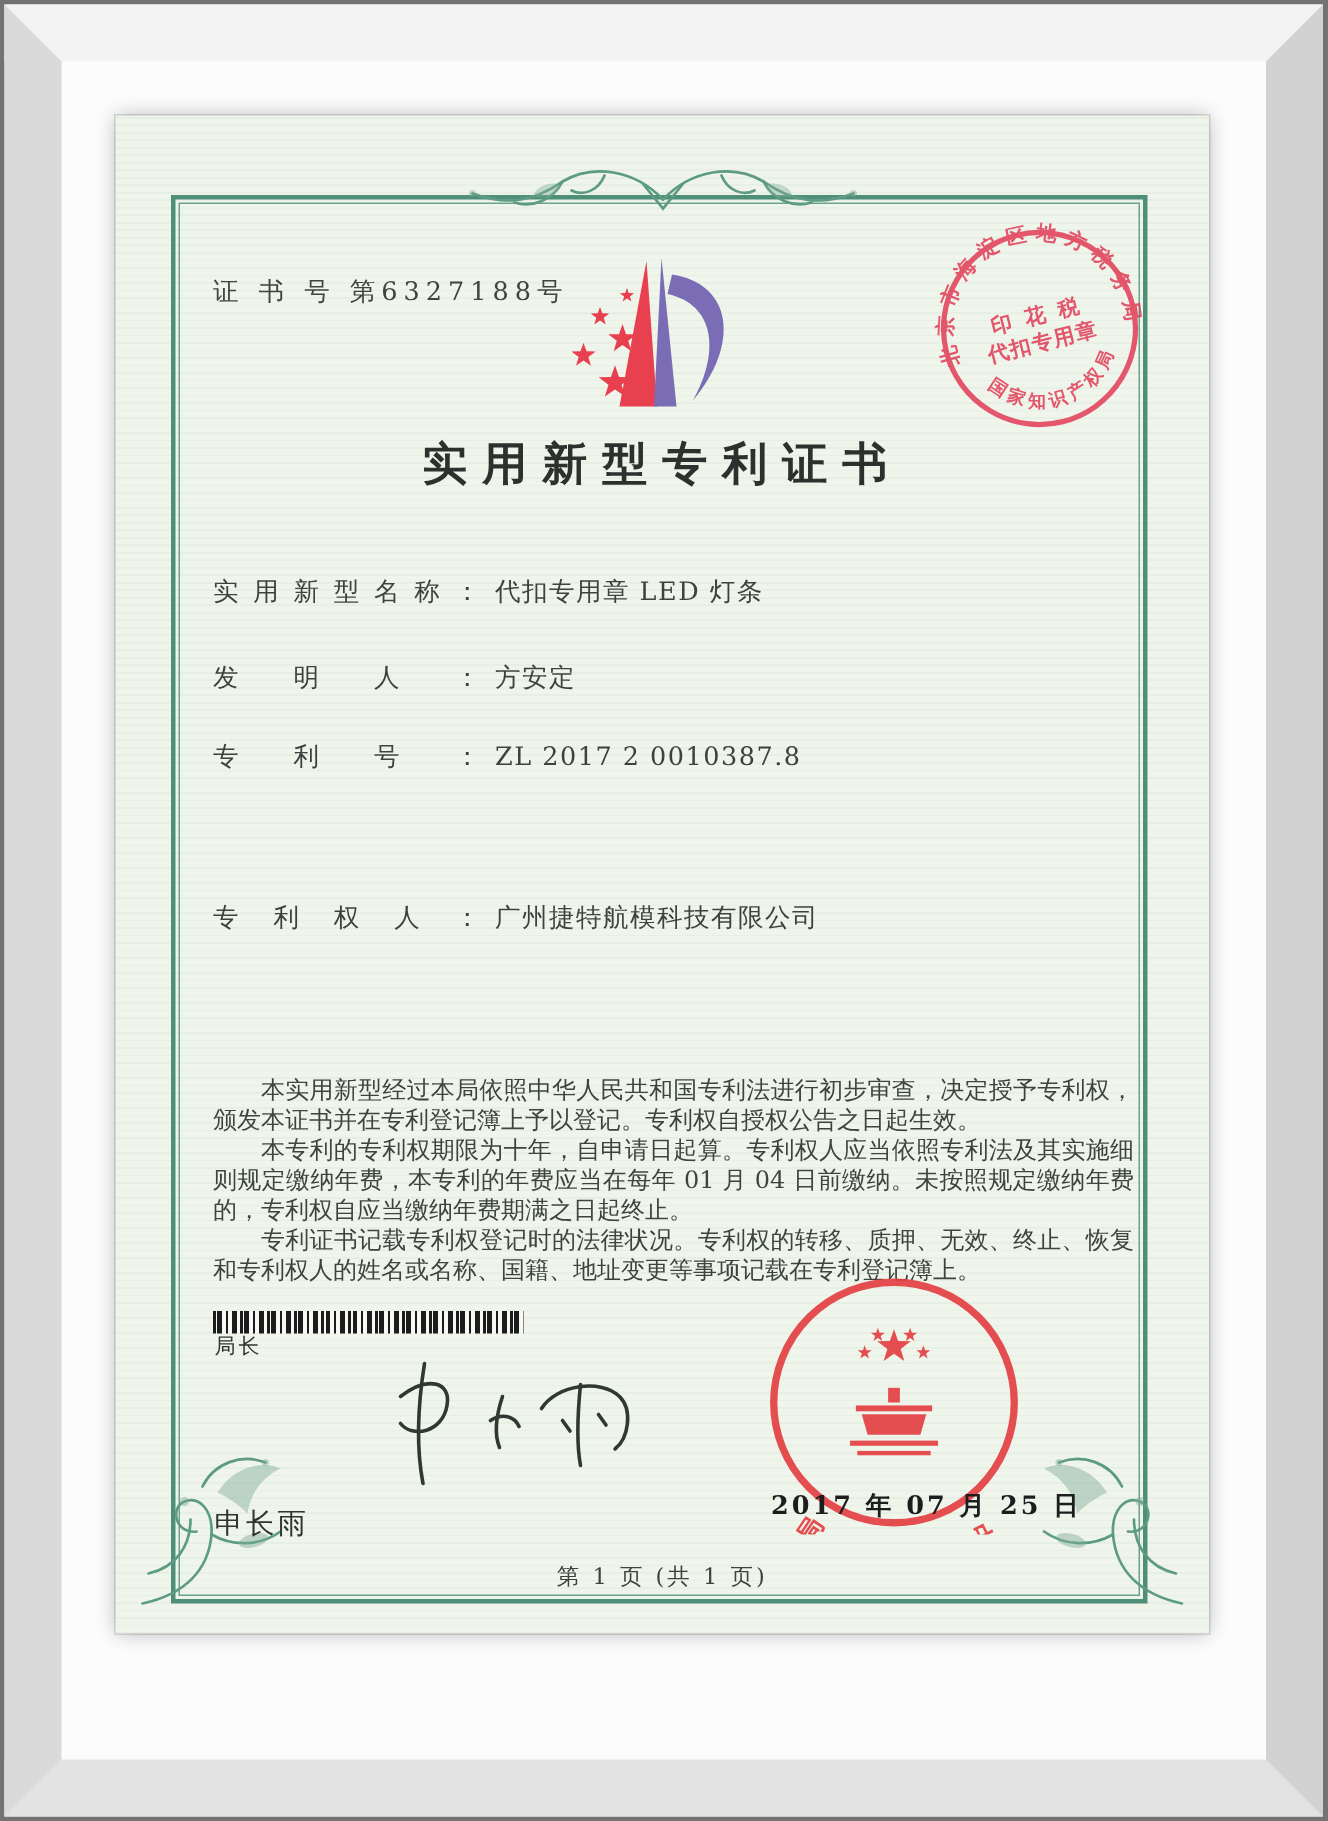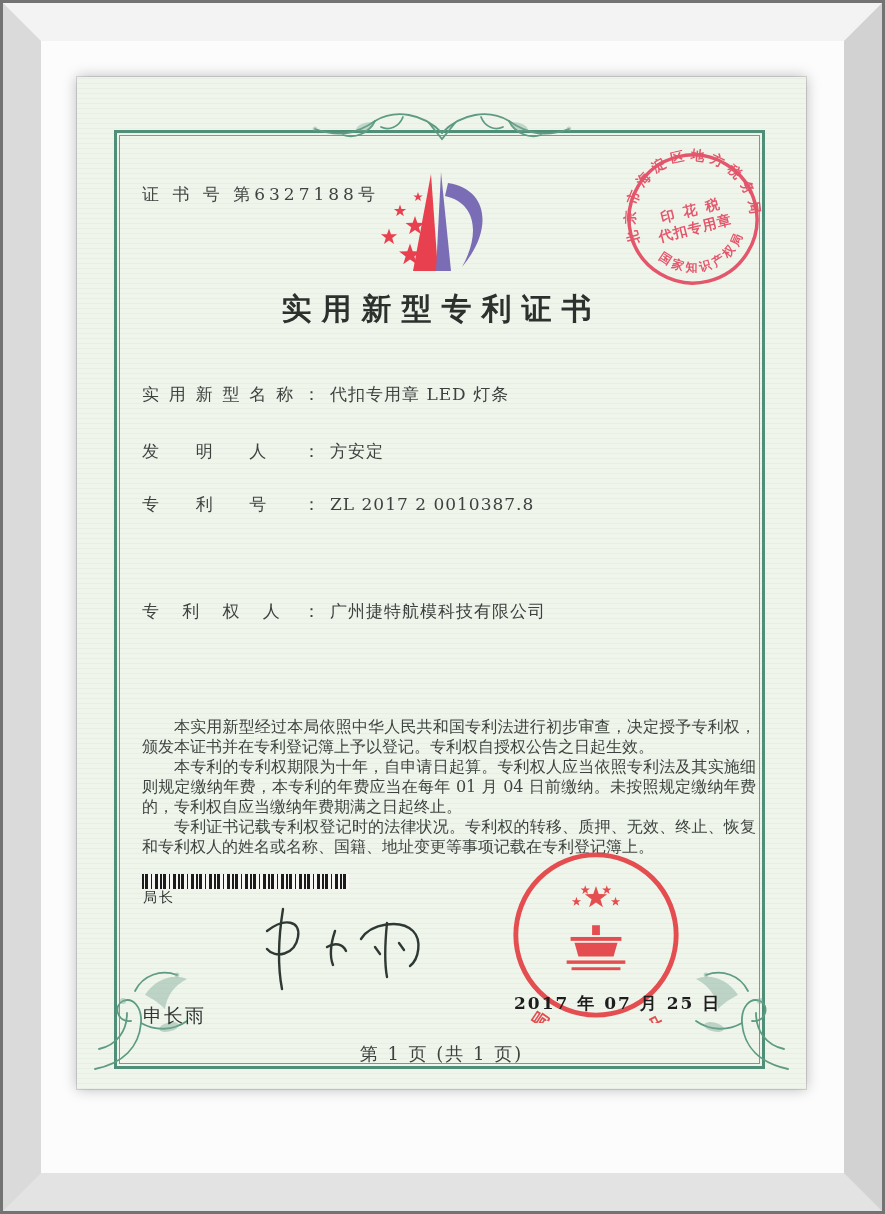--- a/index.html
+++ b/index.html
@@ -29,21 +29,21 @@
   .body-text{position:absolute;left:65px;top:640px;width:614px;font-size:16px;line-height:20px;
              color:#3d443f;text-align:justify;}
   .body-text p{margin:0;text-indent:2em;}
   .barcode{position:absolute;left:65px;top:797px;width:207px;height:15px;
            background:repeating-linear-gradient(90deg,#1c1c1c 0 2px,#f7f7f4 2px 3px,#1c1c1c 3px 6px,#f7f7f4 6px 9px,#1c1c1c 9px 10px,#f7f7f4 10px 13px,#1c1c1c 13px 16px,#f7f7f4 16px 18px);}
   .signer-title{position:absolute;left:66px;top:812px;font-size:14px;color:#2f3531;letter-spacing:2px;}
   .signer-name{position:absolute;left:66px;top:878px;font-size:19px;color:#2f3531;letter-spacing:2px;margin-top:48px;}
   .signature{position:absolute;left:172px;top:822px;width:200px;height:100px;}
   .seal{position:absolute;left:431px;top:770px;width:176px;height:176px;opacity:.92;}
   .seal-date{position:absolute;left:437px;top:915px;font-size:17px;color:#1d1d1d;letter-spacing:2px;font-weight:bold;white-space:nowrap;}
-  .footer{position:absolute;left:0;top:965px;width:100%;text-align:center;font-size:18px;color:#3c423e;letter-spacing:2px;}
+  .footer{position:absolute;left:0;top:965px;width:100%;text-align:center;font-size:15px;color:#3c423e;letter-spacing:2px;}
 </style>
 </head>
 <body>
 
 <div class="stage">
   <div class="frame"></div>
 
   <div class="paper">
 
     <div class="gborder"></div>

